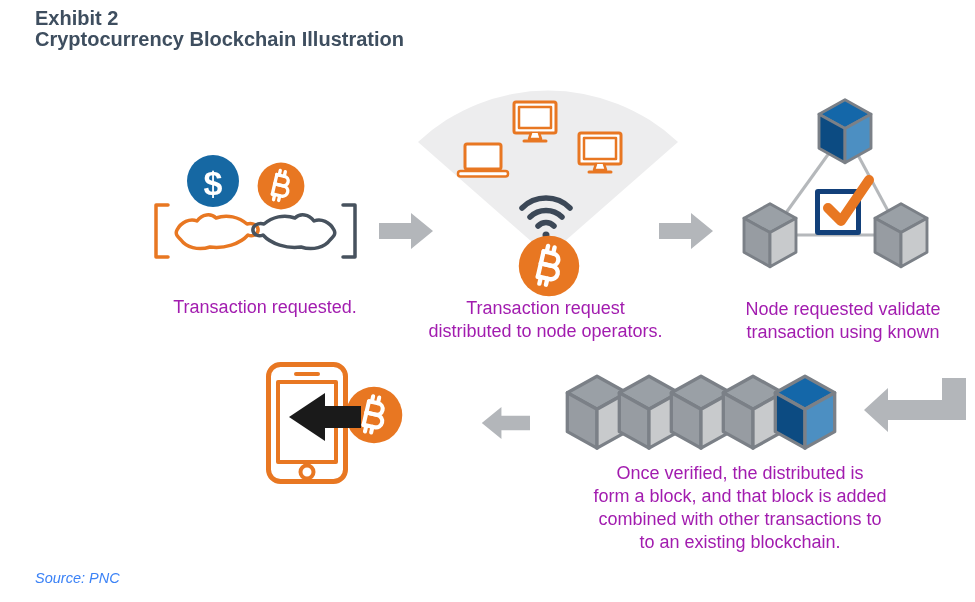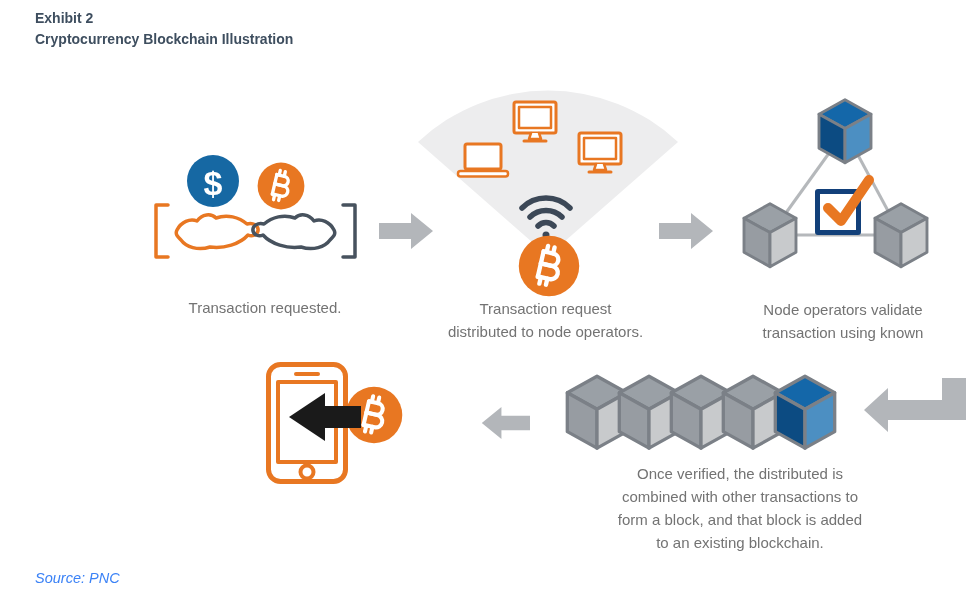--- a/index.html
+++ b/index.html
@@ -1,21 +1,21 @@
 <!DOCTYPE html>
 <html><head>
 <meta charset="utf-8">
 <style>
   html,body{margin:0;padding:0;background:#fff;}
   .canvas{position:relative;width:975px;height:602px;background:#ffffff;overflow:hidden;
           font-family:"Liberation Sans","DejaVu Sans",sans-serif;}
   .abs{position:absolute;}
   .header{position:absolute;left:35px;top:8px;color:#3E4E5F;font-weight:bold;
-          font-size:14px;line-height:21px;}
-  .caption{position:absolute;text-align:center;color:#737373;font-size:15px;line-height:23px;}
+          font-size:20px;line-height:21px;}
+  .caption{position:absolute;text-align:center;color:#a21caf;font-size:18px;line-height:23px;}
   .caption span{display:block;}
   .source{position:absolute;left:35px;top:570px;color:#3b82f6;font-style:italic;font-size:14.5px;}
   .coin{display:block;}
   
   .cube-top-gray{fill:#9AA0A6}.cube-left-gray{fill:#979CA2}.cube-right-gray{fill:#C8CACC}
   .cube-top-blue{fill:#1467A9}.cube-left-blue{fill:#0C4B82}.cube-right-blue{fill:#4C8FC2}
   .cube g{stroke:#7B8087;stroke-width:5;stroke-linejoin:round;}
   .checkbox{position:absolute;left:815px;top:189px;width:36px;height:36px;background:#fff;
             border:5px solid #12407A;border-radius:3px;}
   .arrow{fill:#B3B6BA;}
@@ -144,21 +144,21 @@
         <polygon class="cube-top-gray" points="50,3 95,28 50,53 5,28"></polygon>
        <polygon class="cube-left-gray" points="5,28 50,53 50,112 5,87"></polygon>
        <polygon class="cube-right-gray" points="95,28 50,53 50,112 95,87"></polygon>
       </g>
   </svg>
   <div class="checkbox"></div>
   <svg class="abs" style="left:817px;top:170px" width="60" height="62" viewBox="0 0 60 62">
     <path d="M11,38 L24,51 L52,10" fill="none" stroke="#E87722" stroke-width="10" stroke-linecap="round" stroke-linejoin="round"></path>
   </svg>
   <div class="caption" style="left:718px;top:298px;width:250px">
-    <span>Node operators validate</span>
+    <span>Node requested validate</span>
     <span>transaction using known</span>
   </div>
 
   <svg class="abs" style="left:862px;top:376px" width="108" height="72" viewBox="0 0 108 72">
     <path class="arrow" d="M80,2 H104 V44 H26 V56 L2,34 L26,12 V24 H80 Z"></path>
   </svg>
 
   <svg class="abs cube" style="left:564px;top:374px" width="66" height="77" viewBox="0 0 100 116">
     <g>
         <polygon class="cube-top-gray" points="50,3 95,28 50,53 5,28"></polygon>
@@ -189,22 +189,22 @@
   </svg>
   <svg class="abs cube" style="left:772px;top:374px" width="66" height="77" viewBox="0 0 100 116">
     <g>
         <polygon class="cube-top-blue" points="50,3 95,28 50,53 5,28"></polygon>
        <polygon class="cube-left-blue" points="5,28 50,53 50,112 5,87"></polygon>
        <polygon class="cube-right-blue" points="95,28 50,53 50,112 95,87"></polygon>
       </g>
   </svg>
   <div class="caption" style="left:545px;top:462px;width:390px">
     <span>Once verified, the distributed is</span>
+    <span>form a block, and that block is added</span>
     <span>combined with other transactions to</span>
-    <span>form a block, and that block is added</span>
     <span>to an existing blockchain.</span>
   </div>
 
   <svg class="abs" style="left:480px;top:403px" width="50" height="40" viewBox="0 0 56 40">
     <polygon class="arrow" points="56,12 24,12 24,2 2,20 24,38 24,28 56,28"></polygon>
   </svg>
 
   <svg class="abs" style="left:266px;top:362px" width="82" height="122" viewBox="0 0 82 122">
     <g fill="#fff" stroke="#E87722" stroke-linecap="round" stroke-linejoin="round">
       <rect x="2.5" y="2.5" width="77" height="117" rx="12" stroke-width="5"></rect>

